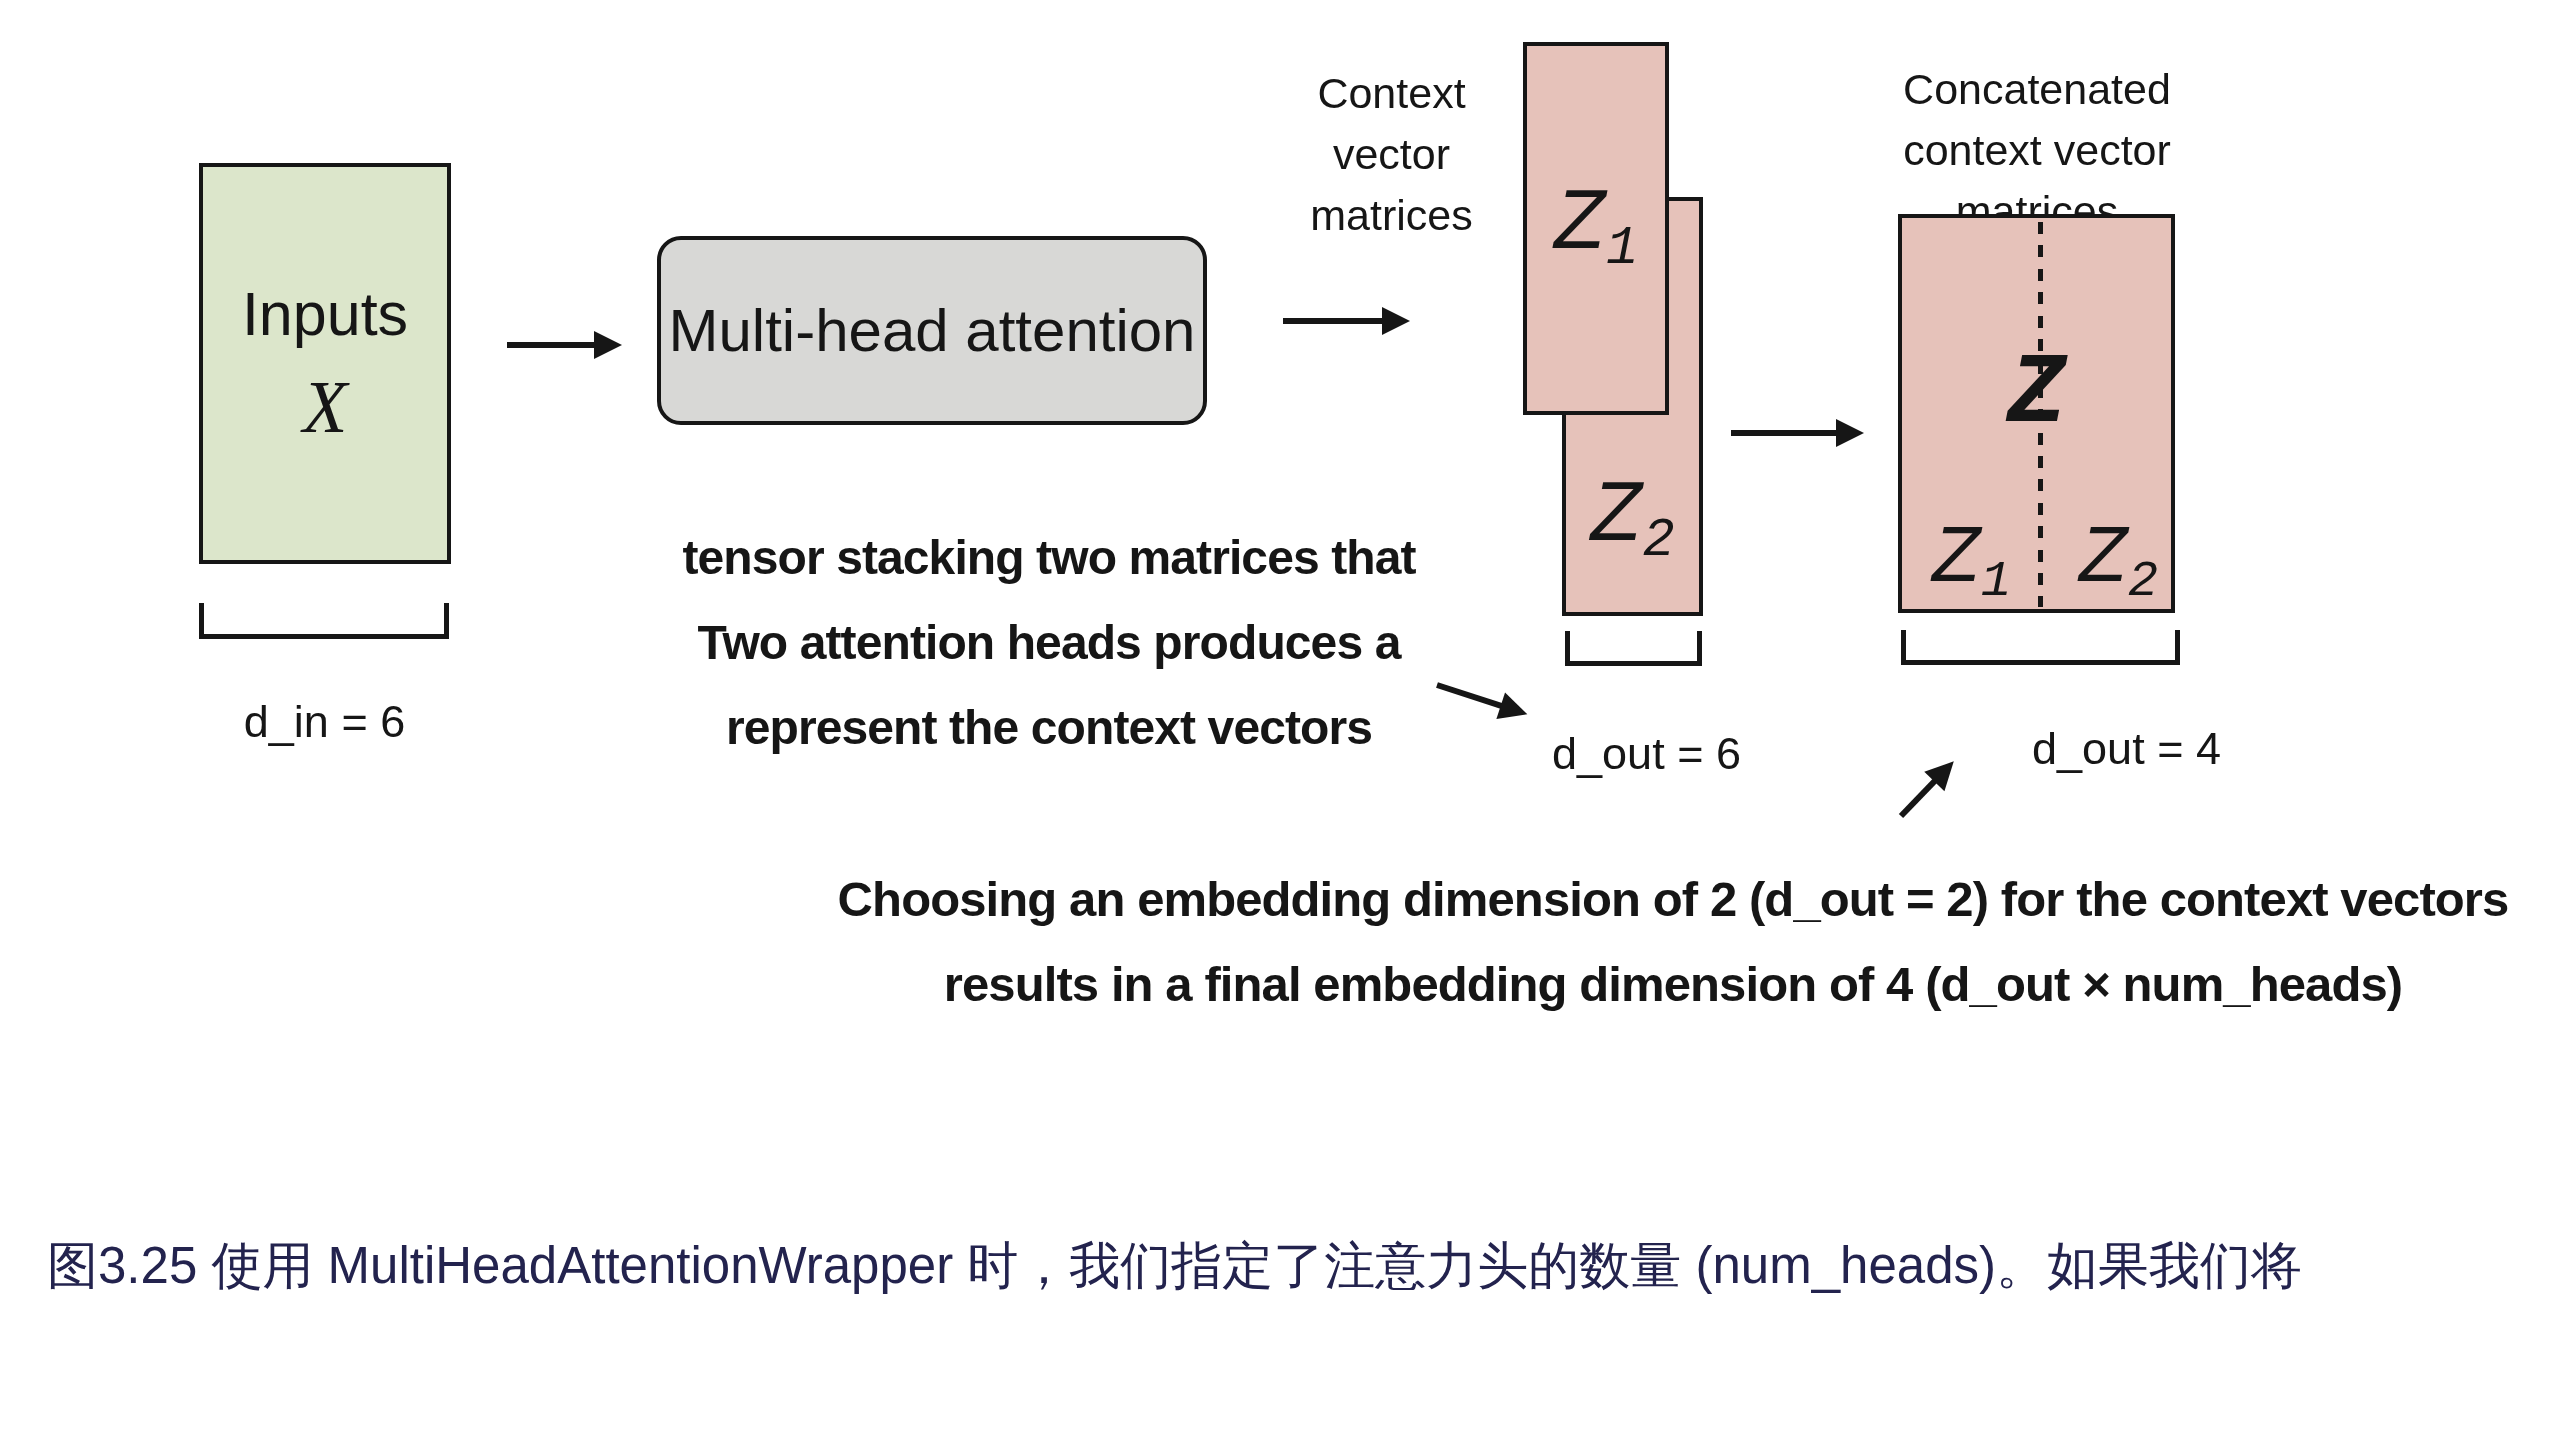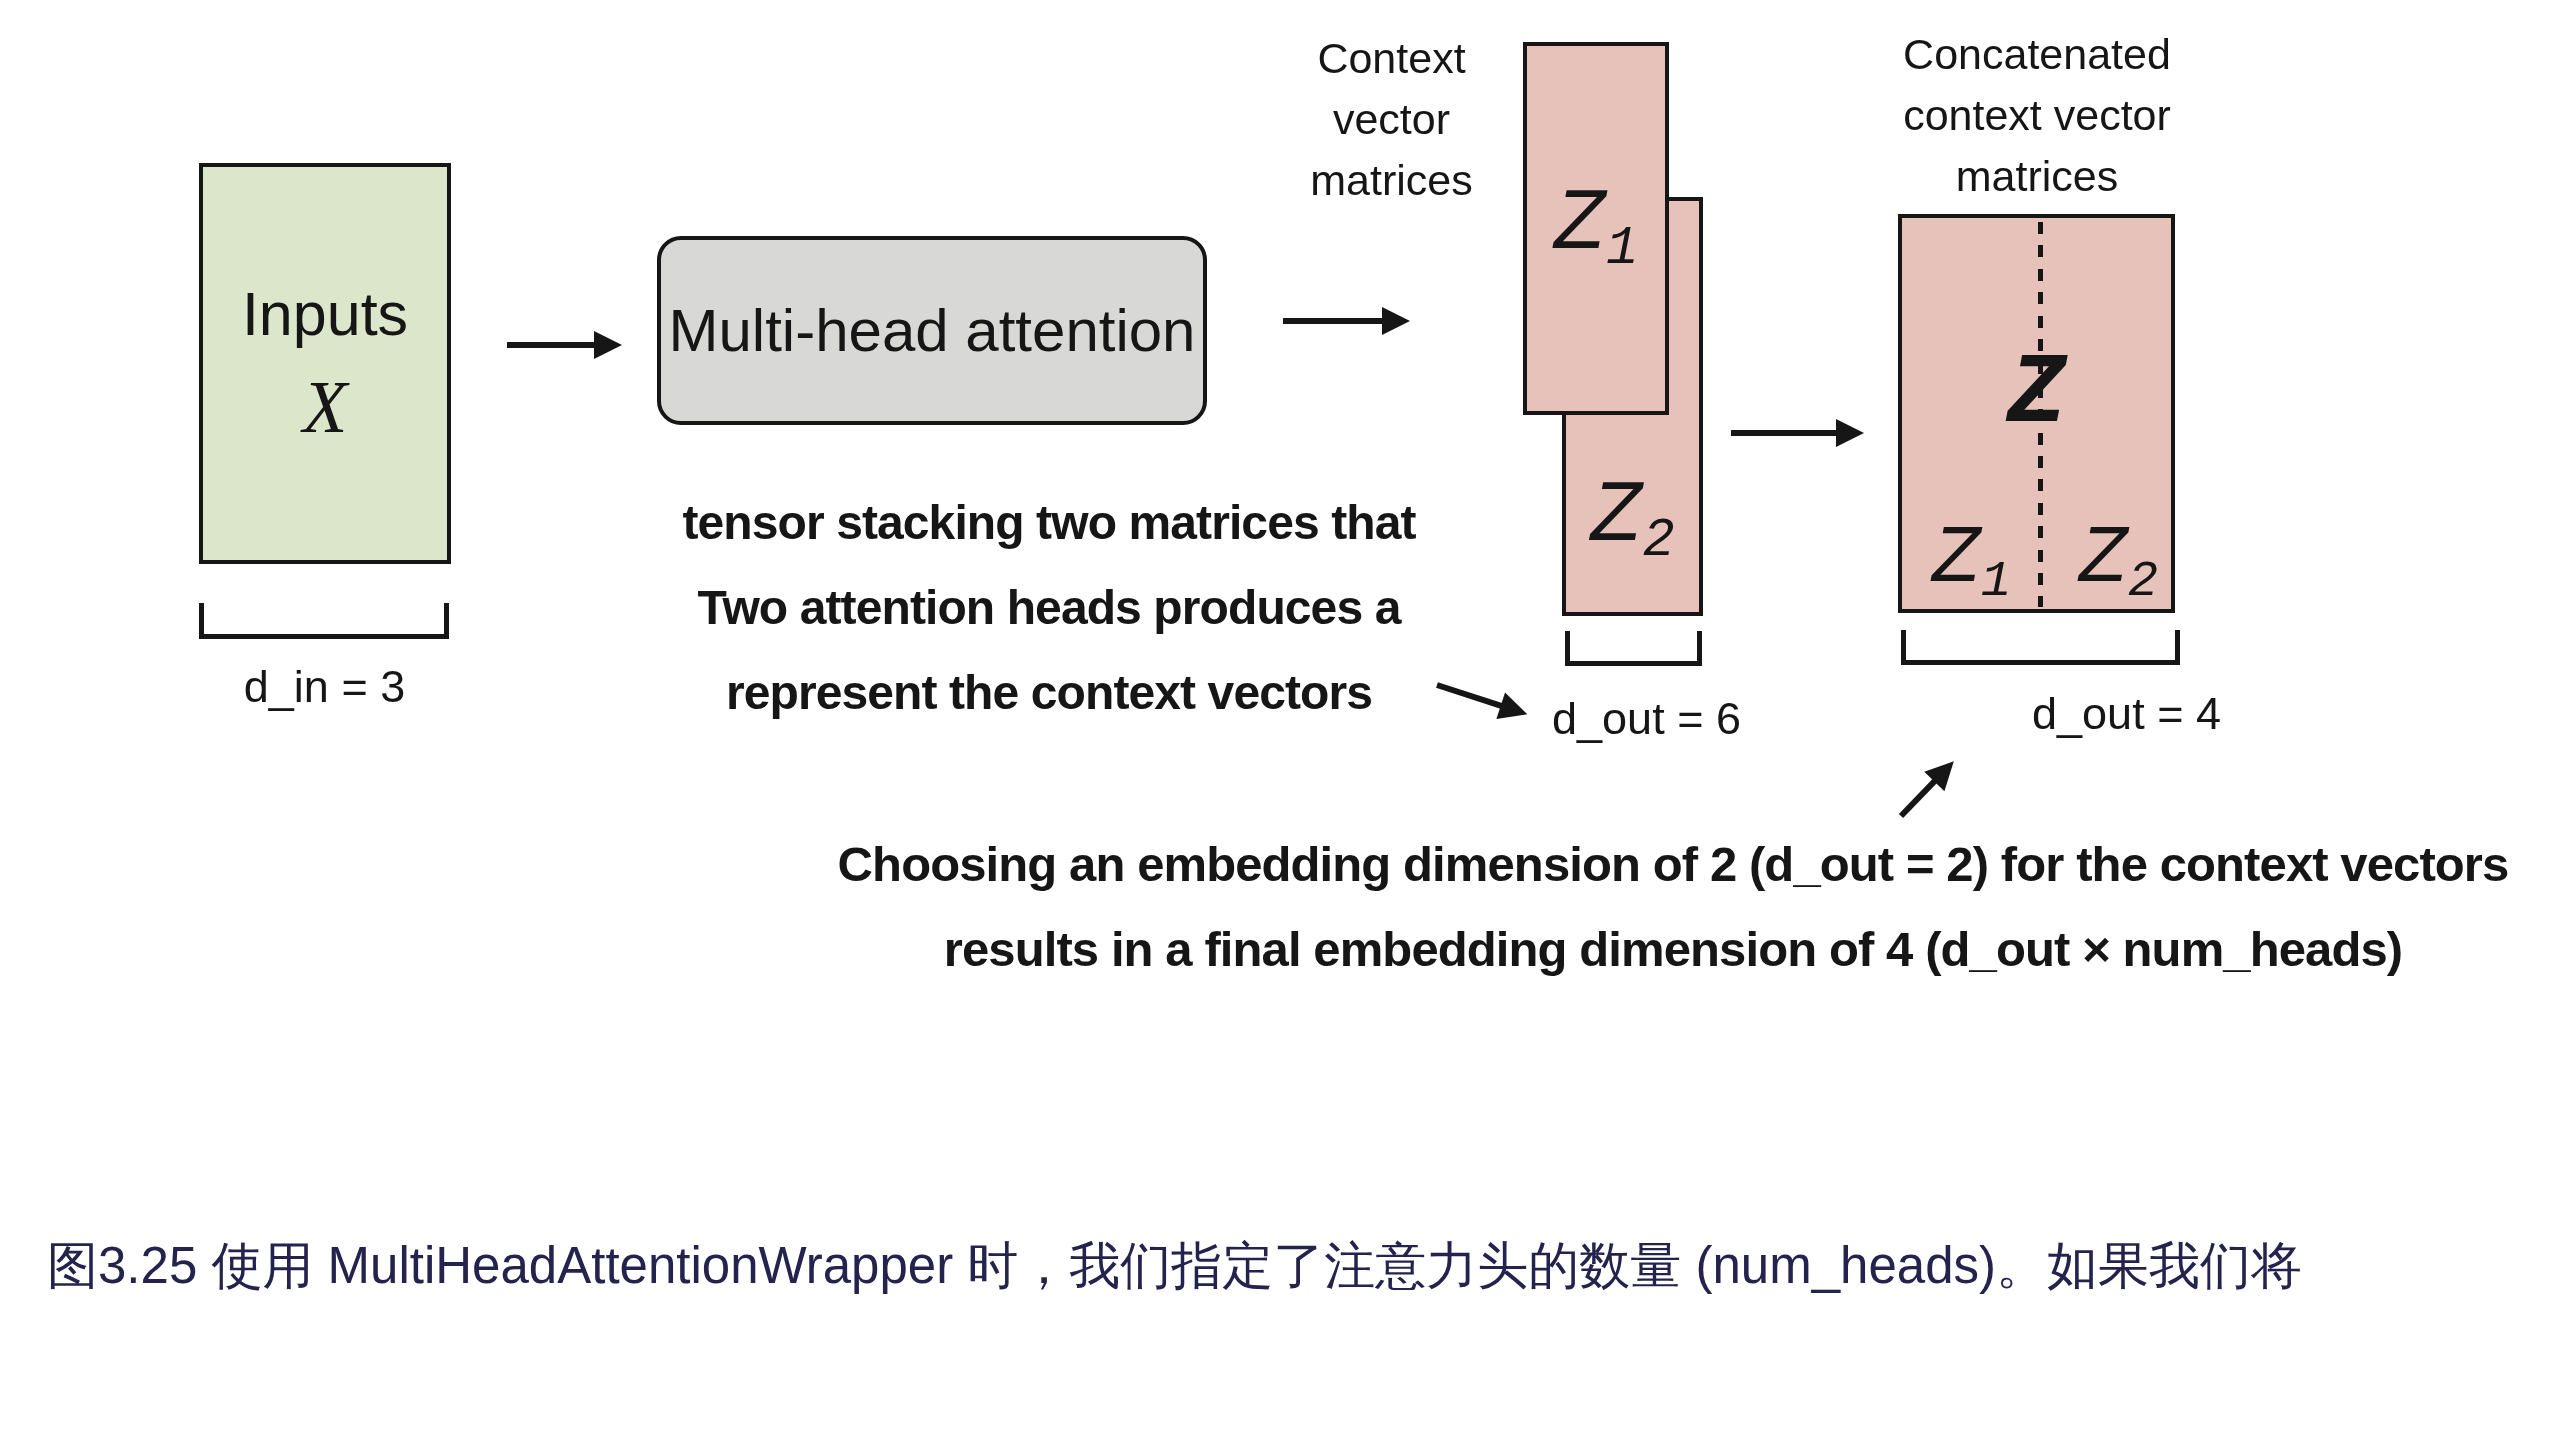--- a/index.html
+++ b/index.html
@@ -9,21 +9,21 @@
     --pink:#e6c2ba;
     --navy:#23234e;
   }
   *{box-sizing:border-box;}
   html,body{margin:0;padding:0;}
   body{
     width:2550px;height:1449px;position:relative;background:#ffffff;
     font-family:"Liberation Sans", sans-serif;color:var(--ink);overflow:hidden;
   }
   .abs{position:absolute;}
-  .center{text-align:center;}
+  .center{text-align:center;margin-top:35px;}
   
   .matrix-box{position:absolute;border:4.3px solid var(--ink);}
   .green-box{background:var(--green);}
   .pink-box{background:var(--pink);}
   .mha-box{
     position:absolute;background:var(--gray);border:4.3px solid var(--ink);
     border-radius:36px;display:flex;align-items:center;justify-content:center;
     font-size:60px;
   }
   
@@ -52,21 +52,21 @@
 <body style="background: rgb(255, 255, 255);">
 
 <div class="matrix-box green-box" style="left:199px;top:163px;width:252px;height:401px;">
   <div class="inputs-inner">
     <div class="inputs-word">Inputs</div>
     <div class="inputs-x math">X</div>
   </div>
 </div>
 
 <div class="bracket" style="left:199px;top:603px;width:250px;height:36px;"></div>
-<div class="abs center dim-label" style="left:186px;top:661px;width:277px;">d_in = 3</div>
+<div class="abs center dim-label" style="left:186px;top:661px;width:277px;">d_in = 6</div>
 
 <div class="arrow" style="left:507px;top:345px;width:115px;">
     <div class="shaft"></div>
     <div class="head"></div>
   </div>
 
 <div class="mha-box" style="left:657px;top:236px;width:550px;height:189px;border-radius:24px;">
   <span>Multi-head attention</span>
 </div>
 

